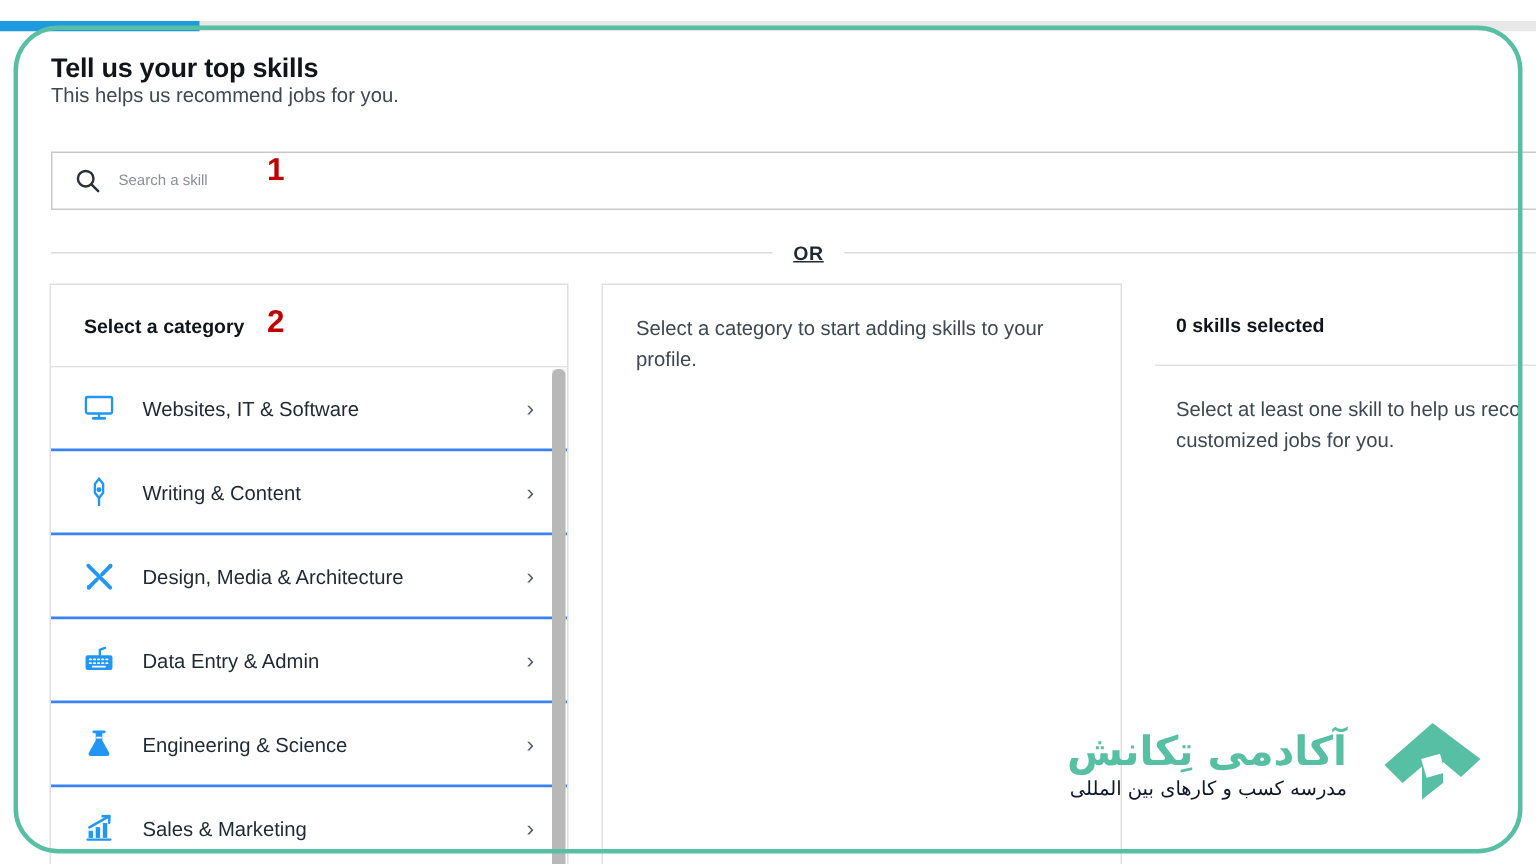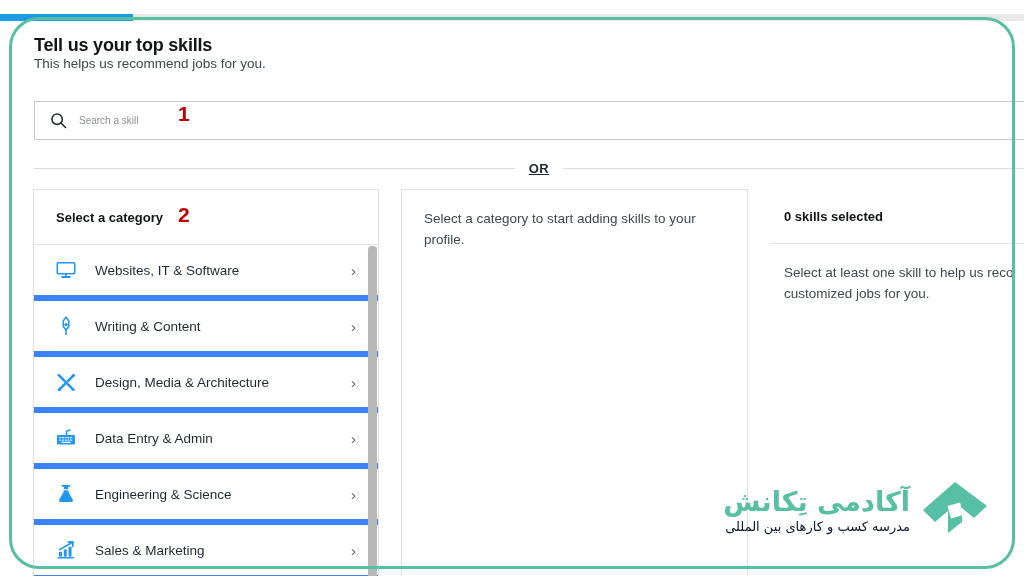--- a/index.html
+++ b/index.html
@@ -168,21 +168,21 @@
   }
   #category-list {
     position: relative;
     height: 334px;
     overflow: hidden;
   }
   .cat-item {
     height: 56px;
     display: flex;
     align-items: center;
-    border-bottom: 6px solid #3b82f6;
+    border-bottom: 2px solid #3b82f6;
     cursor: pointer;
     background: #fff;
   }
   .cat-icon {
     width: 24px;
     height: 24px;
     margin-left: 20px;
     margin-right: 17px;
     flex: none;
     display: flex;
@@ -254,21 +254,21 @@
   #annot-2 { left: 178px; top: 204px; }
 
   
   #watermark {
     position: absolute;
     right: 36px;
     bottom: 33px;
     z-index: 20;
     display: flex;
     align-items: center;
-    gap: 12px;
+    gap: 24px;
     direction: rtl;
   }
   #watermark-text {
     text-align: right;
     font-family: "DejaVu Sans", sans-serif;
   }
   #watermark-title {
     font-size: 27px;
     font-weight: bold;
     color: #57bfa3;

